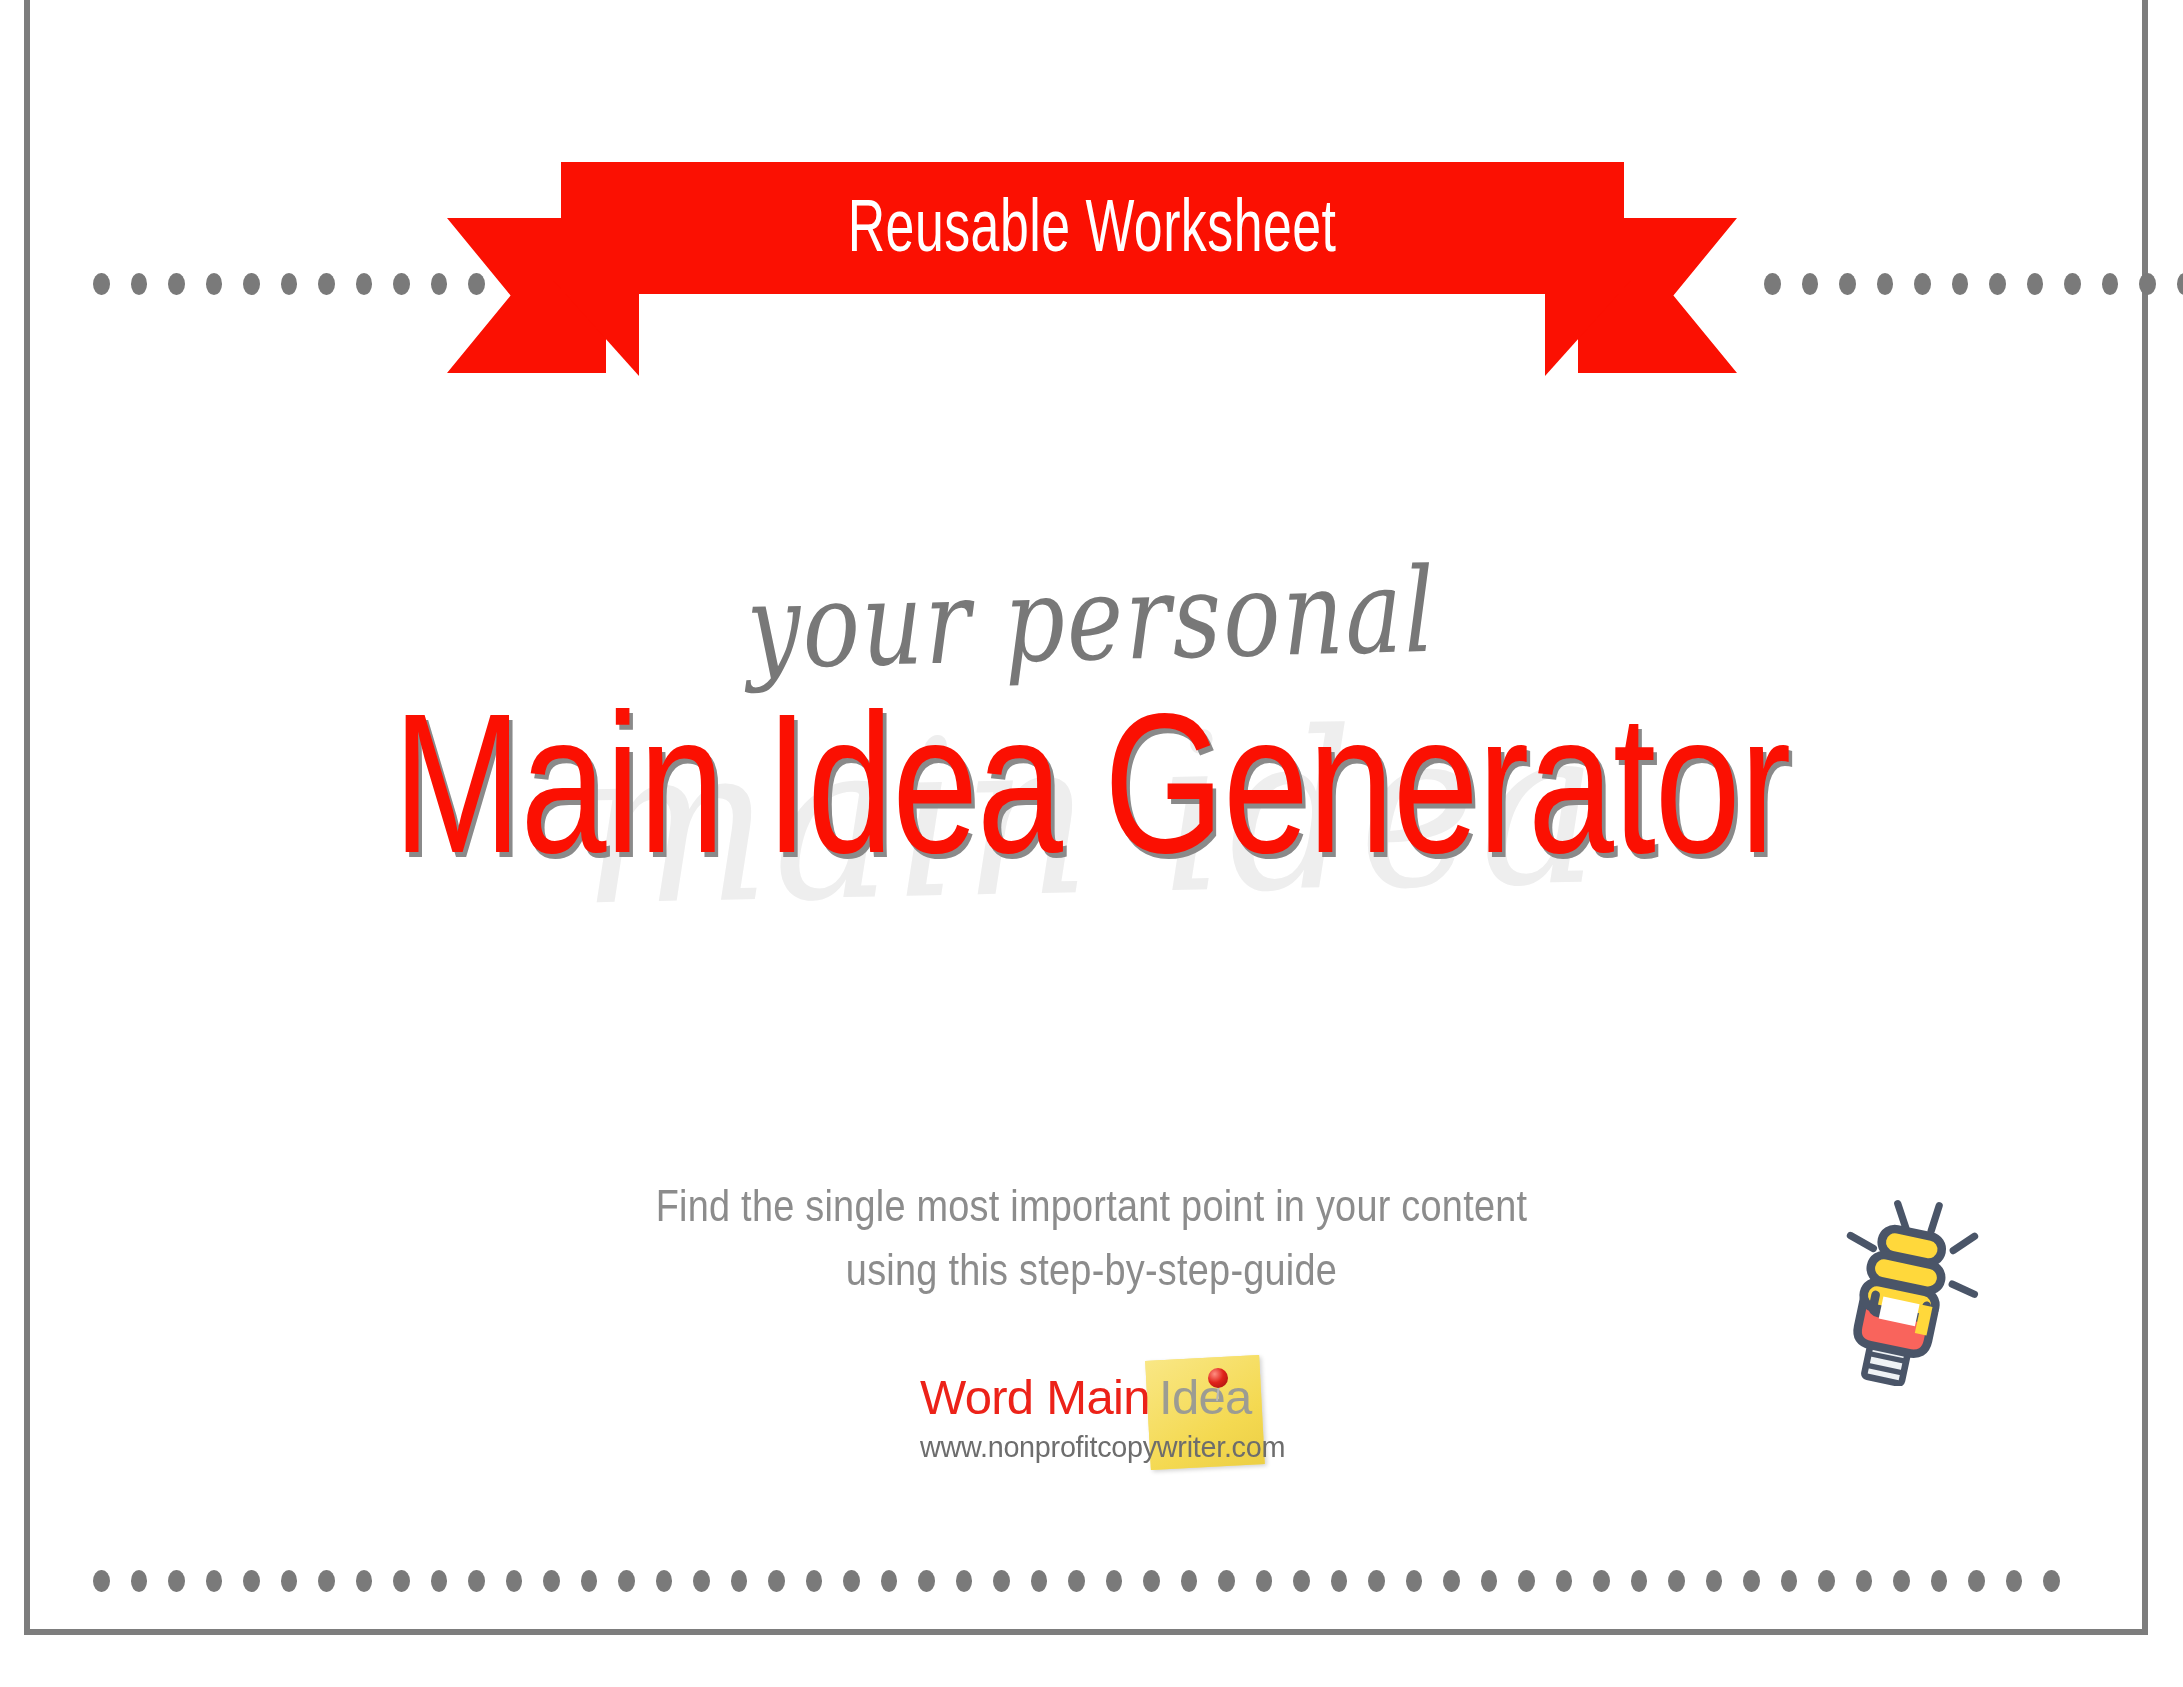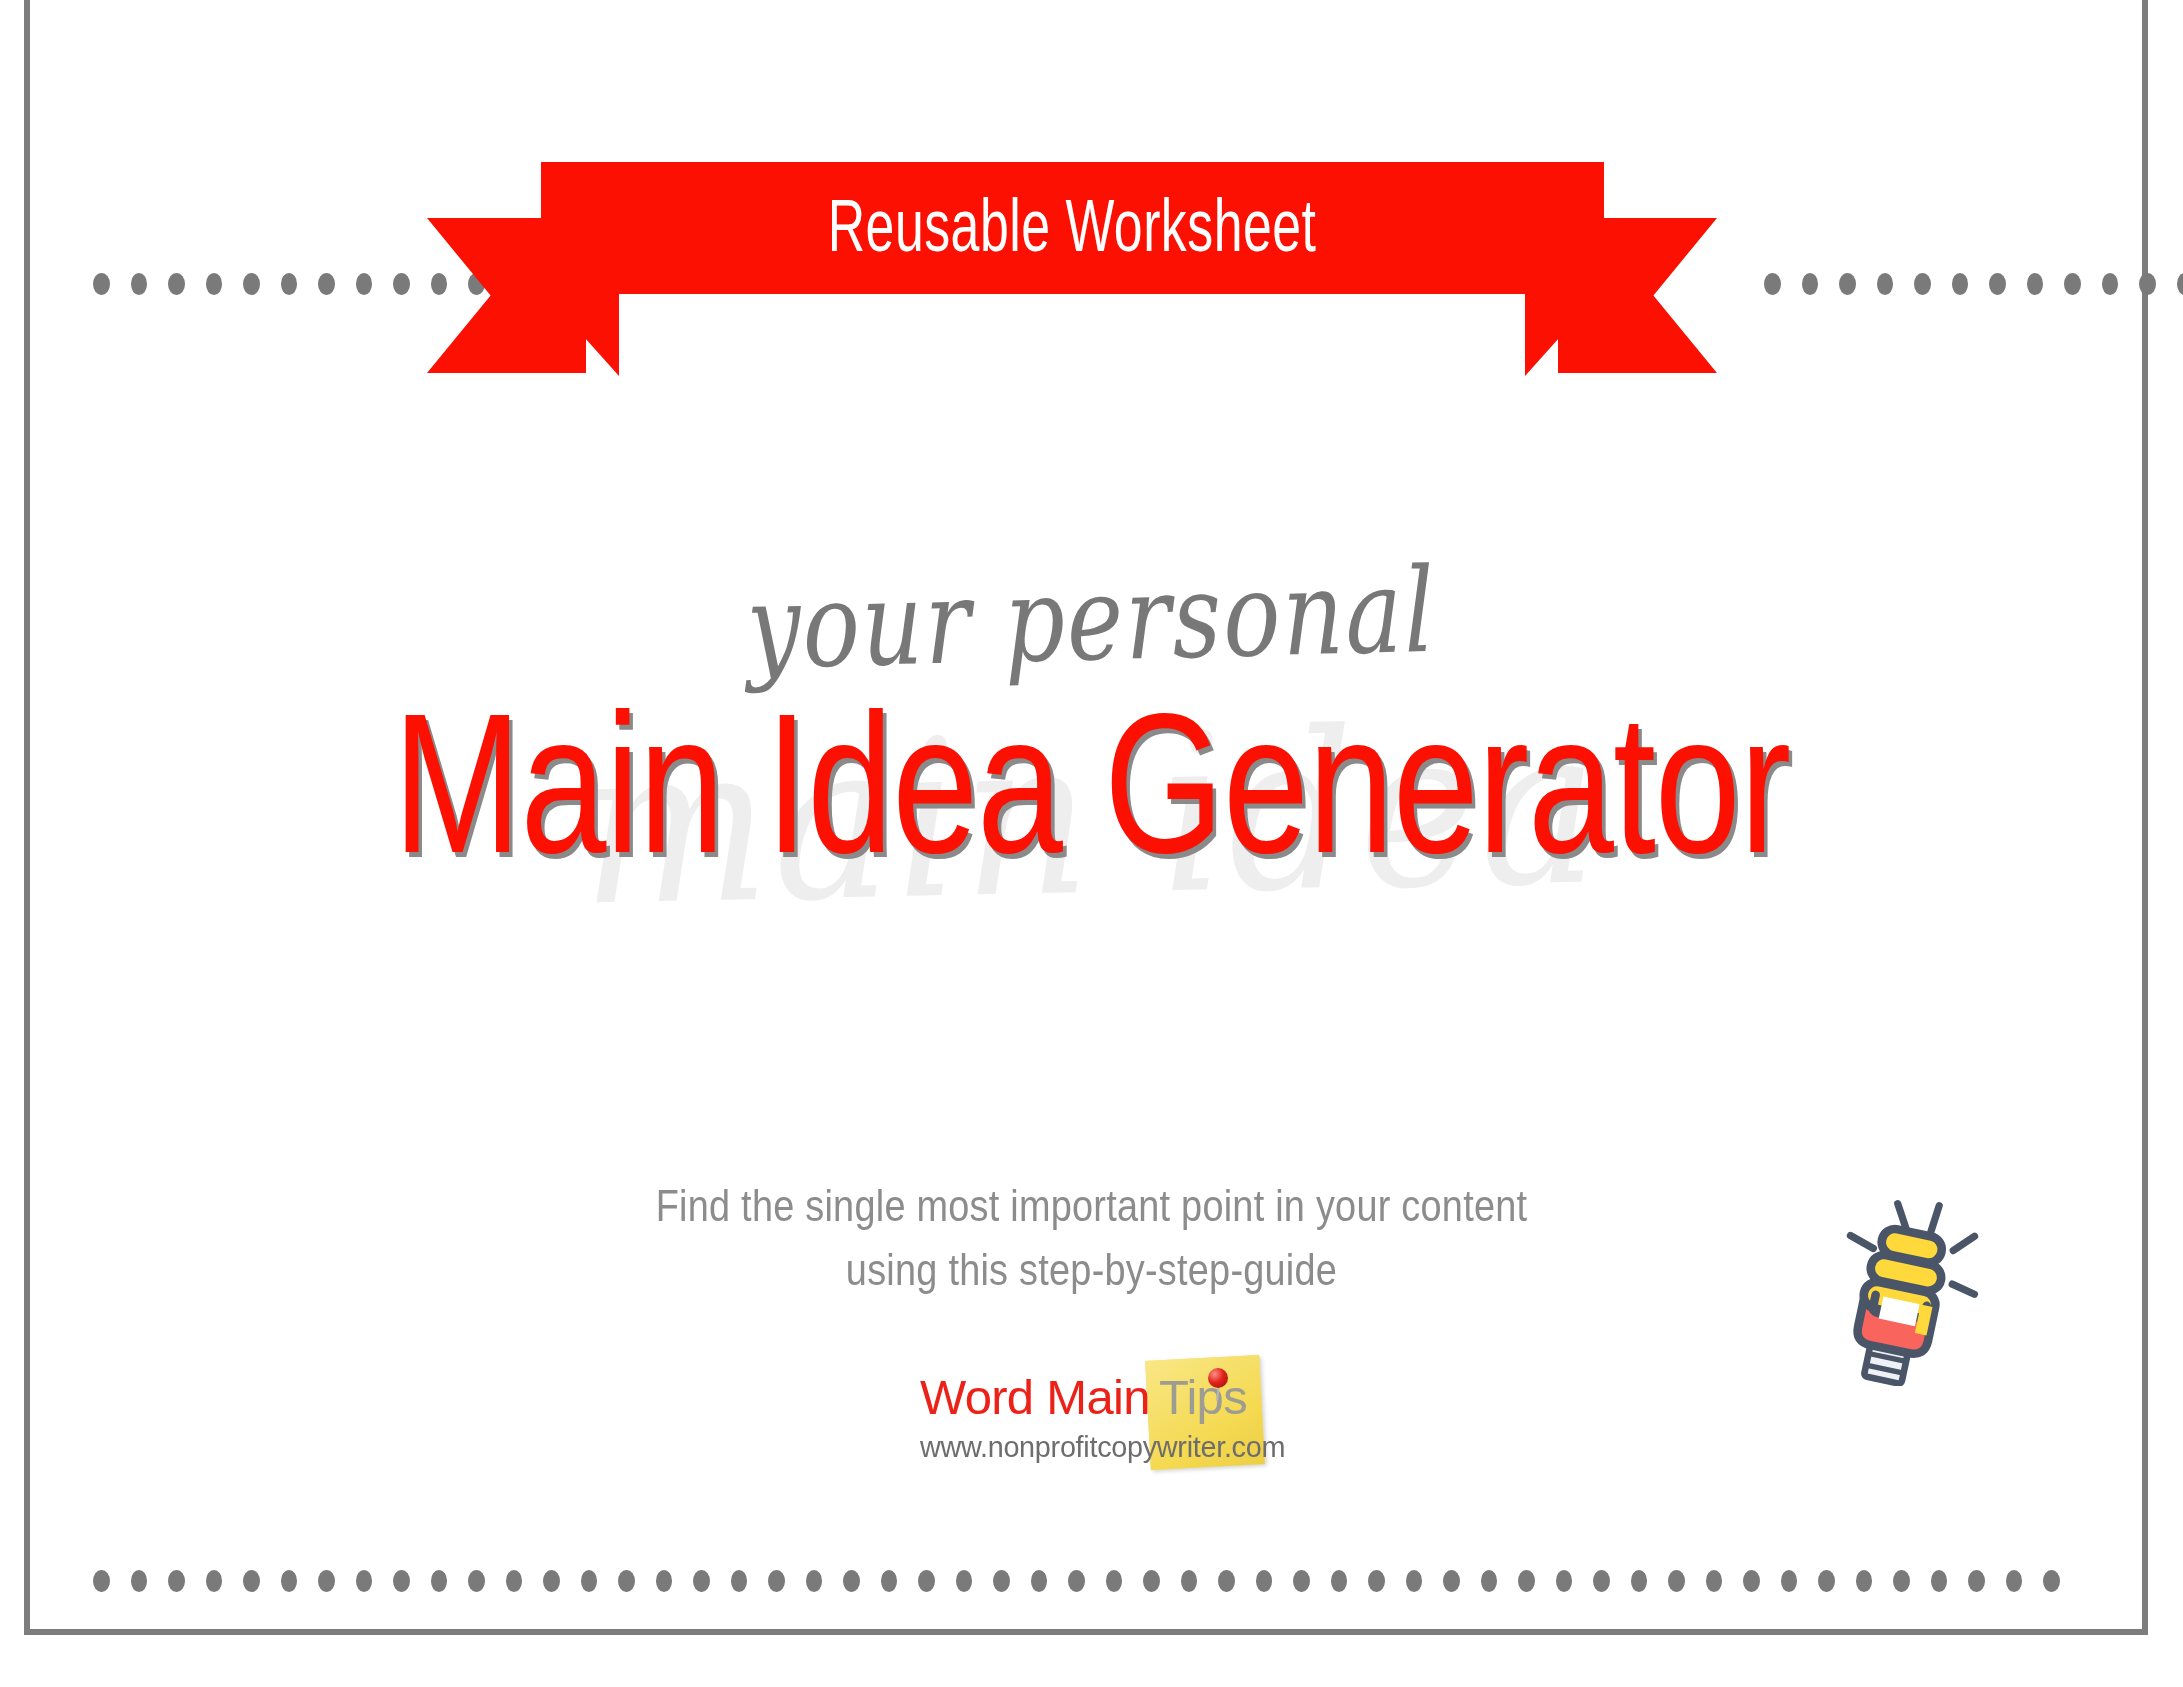--- a/index.html
+++ b/index.html
@@ -46,21 +46,21 @@
     background: #7a7a7a;
     flex: 0 0 auto;
   }
   #dots-top-left  { left: 93px;  top: 271px; }
   #dots-top-right { left: 1764px; top: 271px; }
   #dots-bottom    { left: 93px;  top: 1568px; }
 
   
   #banner {
     position: absolute;
-    left: 427px;
+    left: 447px;
     top: 162px;
     width: 1290px;
     height: 212px;
   }
   .ribbon-tail {
     position: absolute;
     top: 56px;
     width: 159px;
     height: 155px;
     background: #fb1002;
@@ -373,21 +373,21 @@
     <div>using this step-by-step-guide</div>
   </div>
 
   <div id="logo">
     <div id="sticky-note"></div>
     <div id="pushpin">
       <div class="needle"></div>
       <div class="head"></div>
     </div>
     <div id="logo-wordmark">
-      <span id="logo-word-wise">Word Main</span><span id="logo-tips">Tips</span>
+      <span id="logo-word-wise">Word Main</span><span id="logo-tips">Idea</span>
     </div>
     <div id="logo-url">www.nonprofitcopywriter.com</div>
   </div>
 
   <div id="lightbulb">
     <svg viewBox="0 0 275 330" xmlns="http://www.w3.org/2000/svg">
       <g transform="rotate(12 140 180)">
 
         <g stroke="#4a5568" stroke-width="11" stroke-linecap="round" fill="none">
           <line x1="108" y1="58" x2="128" y2="92"></line>

